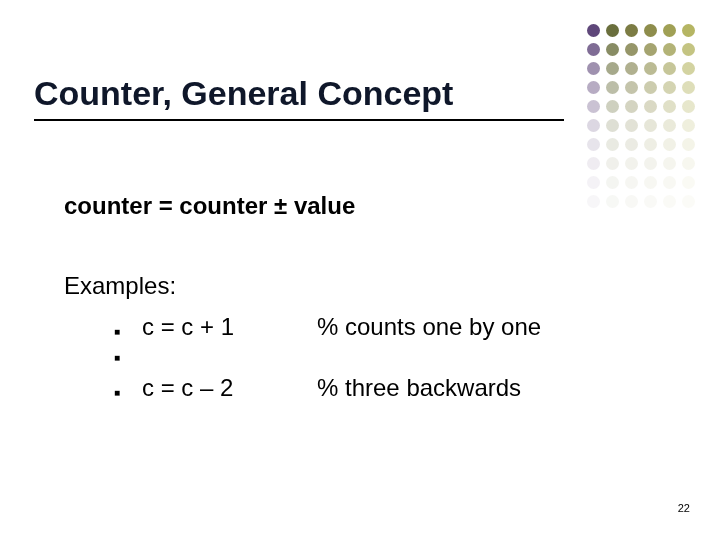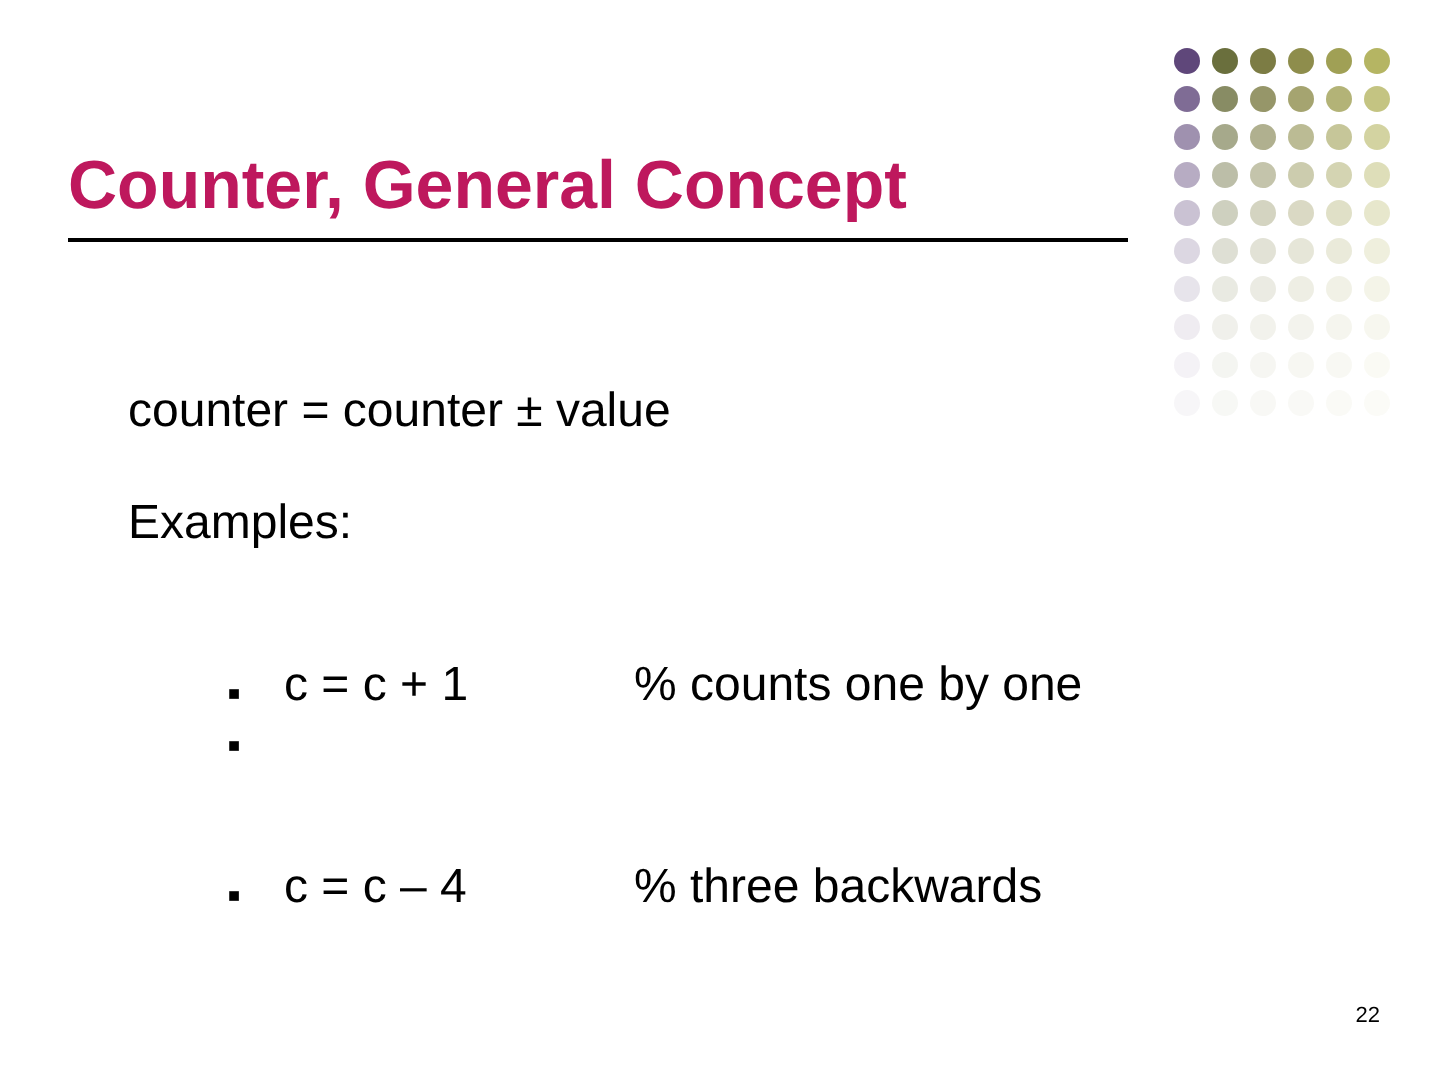--- a/index.html
+++ b/index.html
@@ -22,38 +22,39 @@
   .title-wrap {
     position: absolute;
     left: 34px;
     top: 74px;
     width: 540px;
   }
   .title {
     font-size: 34px;
     font-weight: bold;
     letter-spacing: 0px;
-    color: #be185d;
+    color: #0f172a;
   }
   .title-rule {
     border: none;
     border-top: 2px solid #000;
     margin: 6px 0 0 0;
     width: 530px;
   }
   .body {
     position: absolute;
     left: 64px;
     top: 190px;
     width: 560px;
     font-size: 24px;
     line-height: 1.35;
   }
   .formula {
-    margin-bottom: 24px;
+    margin-bottom: 48px;
+    font-weight: bold;
   }
   .examples-label {
     margin-bottom: 8px;
   }
   .ex-list {
     padding-left: 50px;
   }
   .ex-row {
     display: flex;
     align-items: baseline;
@@ -64,21 +65,20 @@
     line-height: 24px;
     width: 28px;
     display: inline-block;
   }
   .expr {
     width: 175px;
     display: inline-block;
   }
   .comment {
     display: inline-block;
-    margin-top: 40px;
   }
   .page-num {
     position: absolute;
     right: 30px;
     bottom: 26px;
     font-size: 11px;
     color: #000;
   }
   
   .dots {
@@ -195,20 +195,20 @@
       <div class="ex-row">
         <span class="bullet-sq">■</span>
         <span class="expr">c = c + 1</span>
         <span class="comment">% counts one by one</span>
       </div>
       <div class="ex-row">
         <span class="bullet-sq">■</span>
       </div>
       <div class="ex-row">
         <span class="bullet-sq">■</span>
-        <span class="expr">c = c – 4</span>
+        <span class="expr">c = c – 2</span>
         <span class="comment">% three backwards</span>
       </div>
     </div>
   </div>
 
   <div class="page-num">22</div>
 </div>
 
 </body></html>

